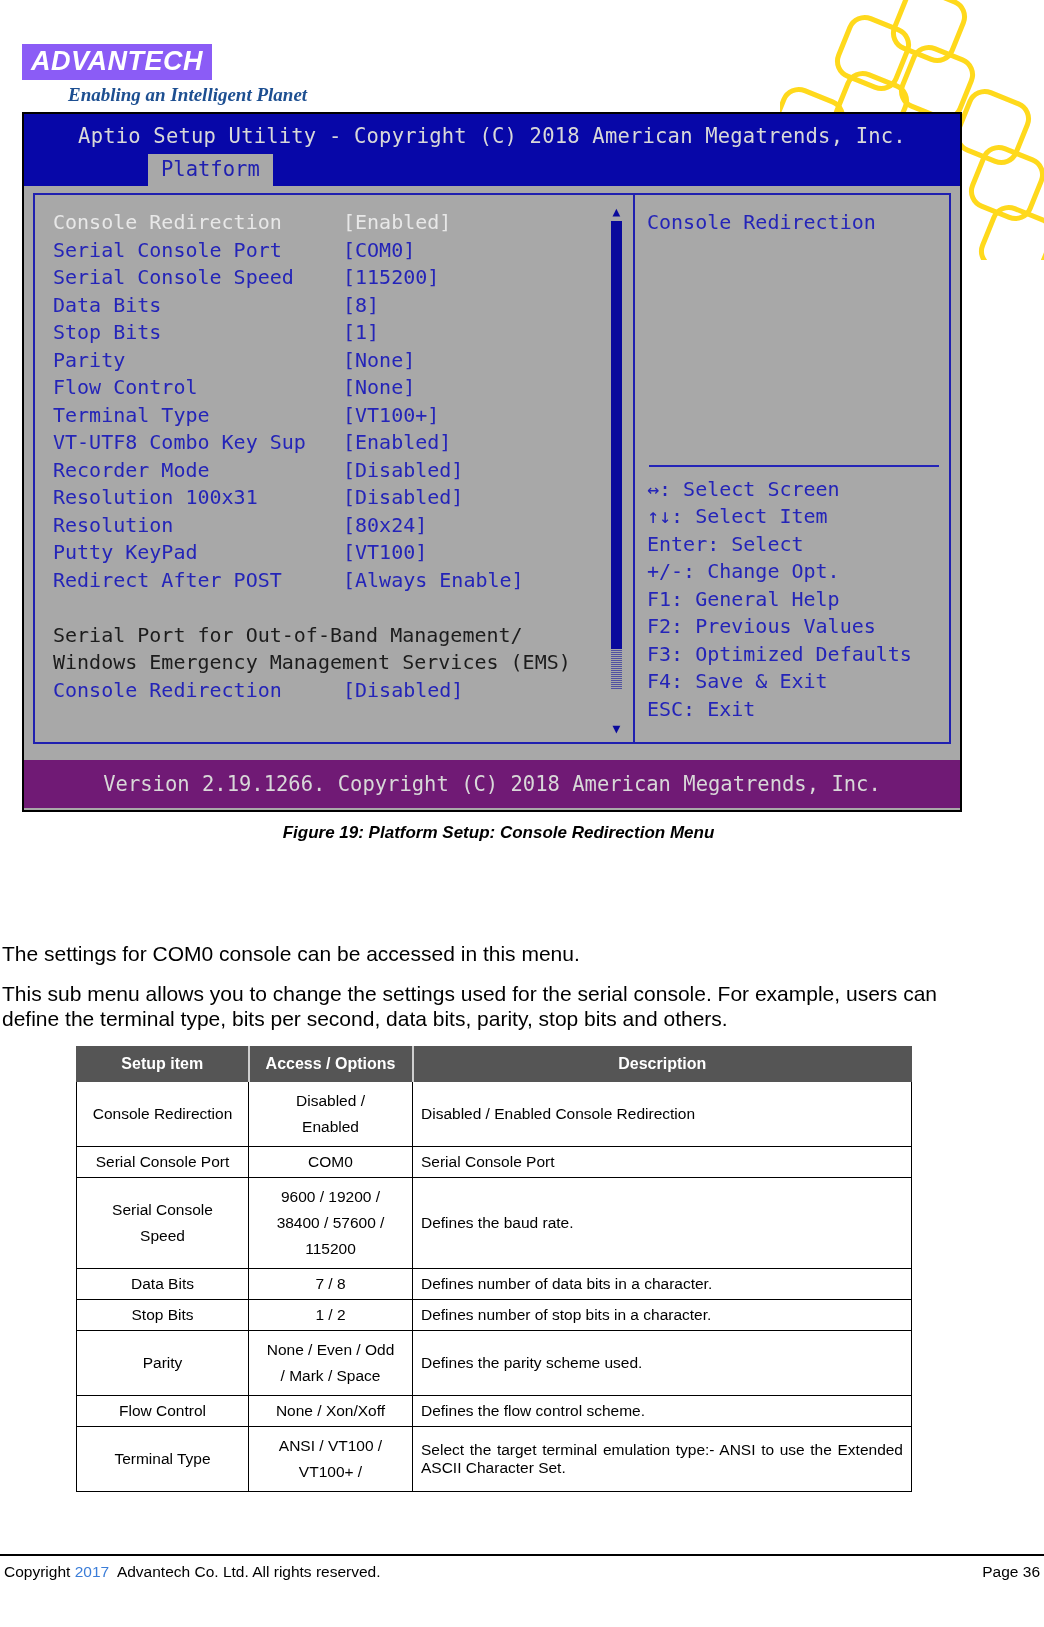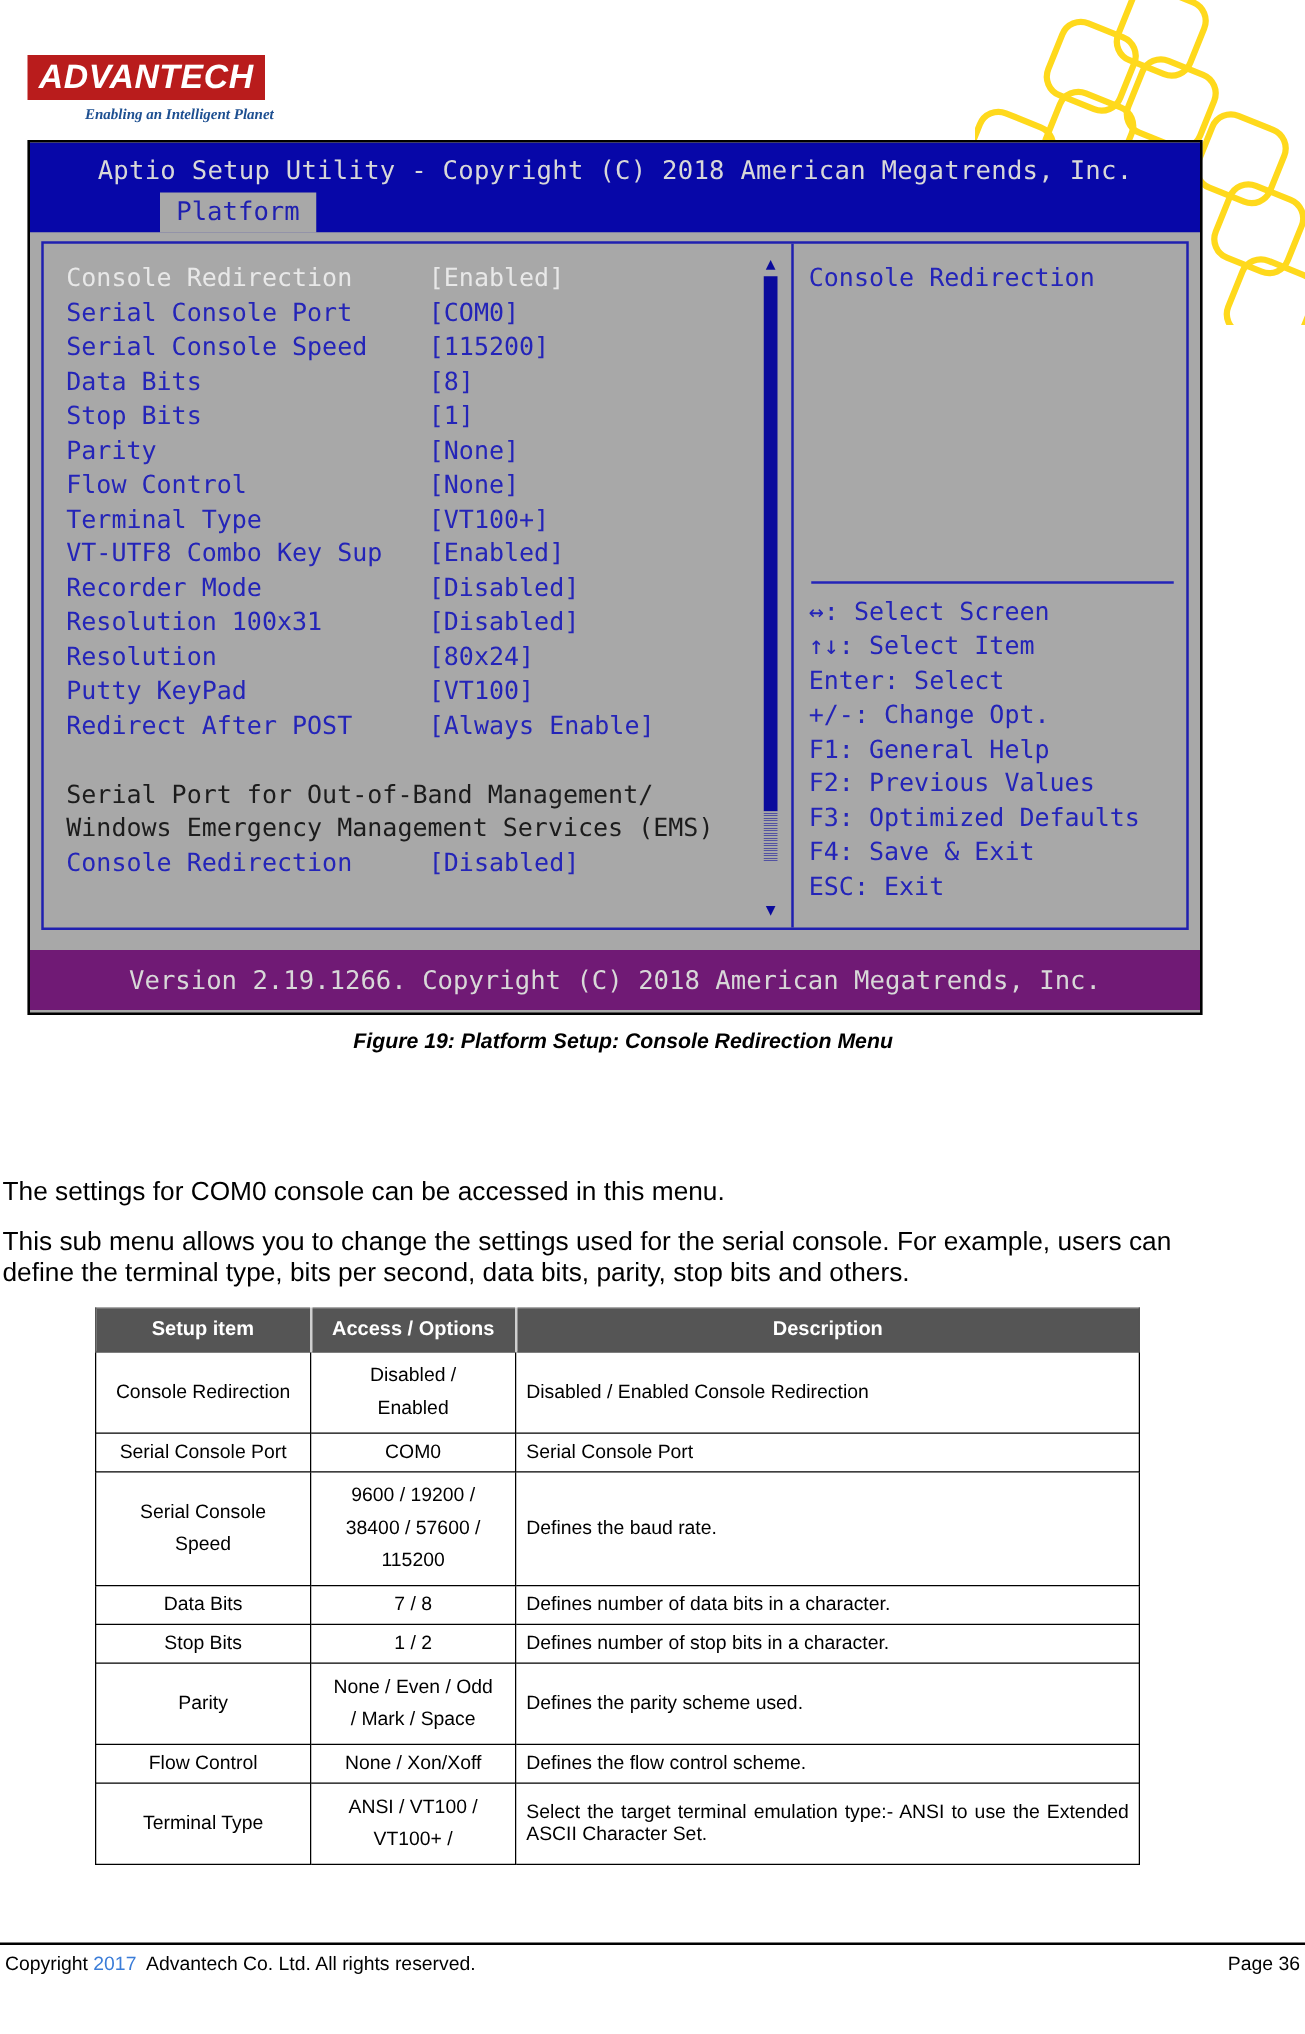--- a/index.html
+++ b/index.html
@@ -29,37 +29,37 @@
   }
 
   
   .logo-wrap {
     position: absolute;
     left: 22px;
     top: 44px;
     z-index: 3;
   }
   .logo-box {
-    background: #b91c1c;
+    background: #8b5cf6;
     color: #ffffff;
     font-family: "Liberation Sans", sans-serif;
     font-weight: bold;
     font-style: italic;
     font-size: 27px;
     letter-spacing: 0.5px;
     padding: 4px 9px 5px 9px;
     display: inline-block;
     line-height: 1.0;
   }
   .logo-tag {
     color: #1d4f91;
     font-family: "Liberation Serif", serif;
     font-weight: bold;
     font-style: italic;
-    font-size: 12px;
+    font-size: 19px;
     margin-top: 4px;
     margin-left: 46px;
     white-space: nowrap;
   }
 
   
   .bios {
     position: absolute;
     left: 22px;
     top: 112px;
@@ -80,21 +80,21 @@
   }
   .bios-title {
     color: #d8d8d8;
     text-align: center;
     padding-top: 9px;
     font-size: 20.5px;
     letter-spacing: 0.2px;
   }
   .bios-tab {
     position: absolute;
-    left: 104px;
+    left: 124px;
     top: 40px;
     background: #a8a8a8;
     color: #2020b0;
     padding: 2px 13px 3px 13px;
     font-size: 20.5px;
     line-height: 27px;
   }
   .bios-body {
     position: relative;
     height: 560px;

